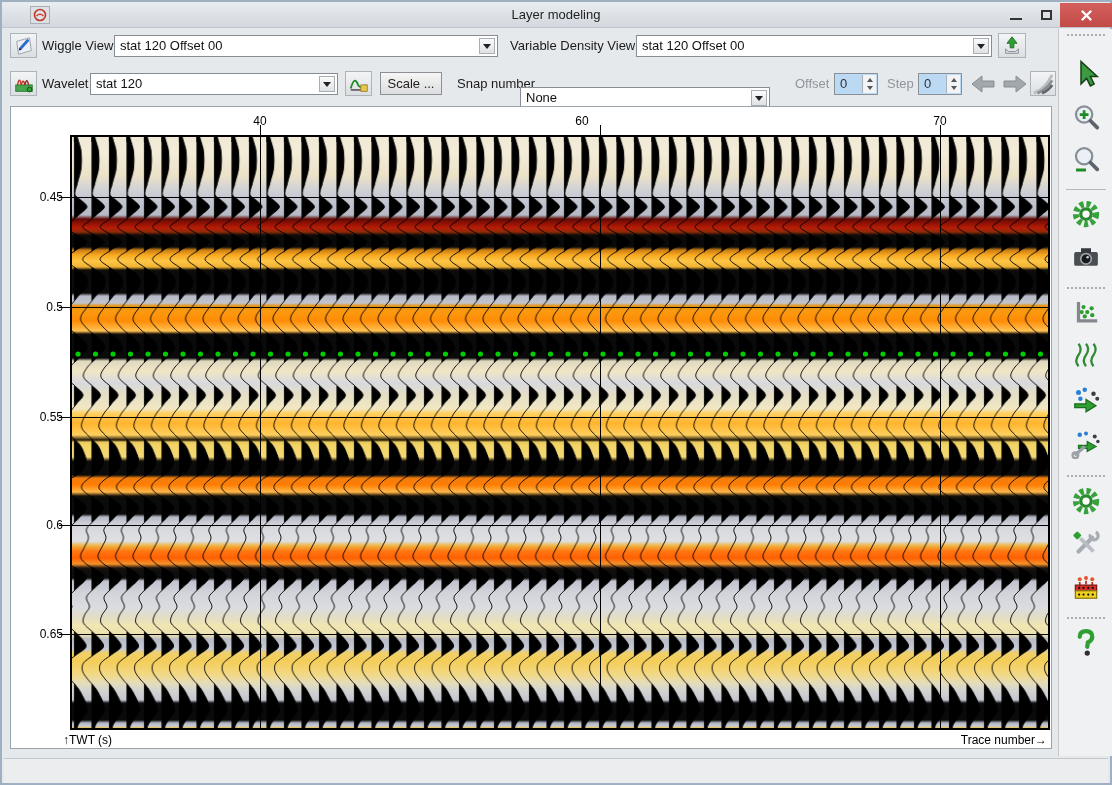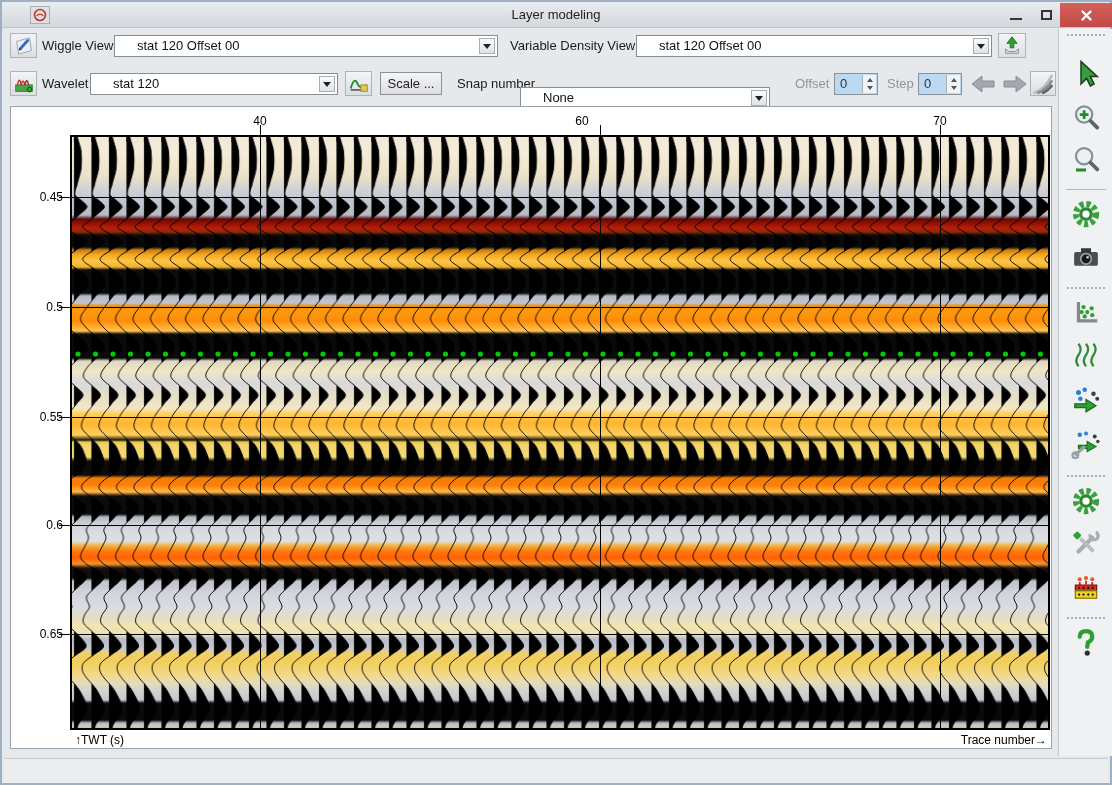--- a/index.html
+++ b/index.html
@@ -14,21 +14,21 @@
   .wtitle { position:absolute; left:0; right:0; top:5px; text-align:center; font-size:13px; color:#222; }
   .winbtn { position:absolute; top:0; height:25px; display:flex; align-items:center; justify-content:center; cursor:default; }
   .btn-min { left:1000px; width:28px; } .btn-max { left:1030px; width:28px; }
   .btn-close { left:1058px; width:52px; top:1px; height:24px; background:linear-gradient(#d4605c,#c14a47); }
   .glyph-min { width:12px; height:0; border-top:2px solid #333; margin-top:8px; }
   .glyph-max { width:11px; height:10px; border:2px solid #333; }
   
   .tool-label { position:absolute; font-size:13px; color:#1a1a1a; white-space:nowrap; }
   .tool-label.disabled { color:#8f959c; }
   .combo { position:absolute; height:22px; background:#fff; border:1px solid #868d94; font-size:13px;
-           color:#111; line-height:20px; padding-left:22px; overflow:hidden; white-space:nowrap; }
+           color:#111; line-height:20px; padding-left:5px; overflow:hidden; white-space:nowrap; }
   .combo .arrowzone { position:absolute; right:2px; top:2px; bottom:2px; width:16px;
            background:linear-gradient(#fbfbfb,#dfe2e5); border:1px solid #a9aeb3; display:flex; align-items:center; justify-content:center; }
   .chev { width:0; height:0; border-left:4px solid transparent; border-right:4px solid transparent; border-top:5px solid #222; }
   .toolbtn { position:absolute; width:27px; height:25px; background:linear-gradient(#f3f4f6,#dcdfe2);
              border:1px solid #aeb3b8; display:flex; align-items:center; justify-content:center; }
   .pushbtn { position:absolute; height:23px; background:linear-gradient(#f6f6f6,#dcdddf);
              border:1px solid #8b9197; font-size:13px; color:#222; display:flex; align-items:center; justify-content:center; }
   .spin { position:absolute; width:44px; height:22px; background:#bcd9f4; border:1px solid #8a9098;
           font-size:13px; color:#30343a; line-height:20px; padding-left:5px; }
   .spin .spinzone { position:absolute; right:1px; top:1px; bottom:1px; width:14px; background:#f2f3f5;
@@ -411,21 +411,21 @@
           <circle cx="918" cy="219" r="2.6" fill="#00cc00"></circle>
           <line x1="932" y1="2" x2="932" y2="7" stroke="#000" stroke-width="1.2"></line>
           <circle cx="935.5" cy="219" r="2.6" fill="#00cc00"></circle>
           <line x1="949.5" y1="2" x2="949.5" y2="7" stroke="#000" stroke-width="1.2"></line>
           <circle cx="953" cy="219" r="2.6" fill="#00cc00"></circle>
           <line x1="967" y1="2" x2="967" y2="7" stroke="#000" stroke-width="1.2"></line>
           <circle cx="970.5" cy="219" r="2.6" fill="#00cc00"></circle>
           <rect x="1" y="1" width="978" height="593" fill="none" stroke="#000" stroke-width="2"></rect>
         </svg>
     </div>
-    <div class="corner-lab" style="left:64px;">↑TWT (s)</div>
+    <div class="corner-lab" style="left:52px;">↑TWT (s)</div>
     <div class="corner-lab" style="right:4px;">Trace number→</div>
   </div>
 
   <div class="sidebar">
     <div class="sb-handle" style="top:5px;"></div>
     <div class="sb-item" style="top:28px;">
       <svg width="30" height="30" viewBox="0 0 24 24">
         <polygon points="8,2 8,20 12.5,15.5 15.5,21.5 18.5,20 15.5,14 21,14" fill="#3c9a40" stroke="#163f18" stroke-width="1.2"></polygon>
       </svg>
     </div>

